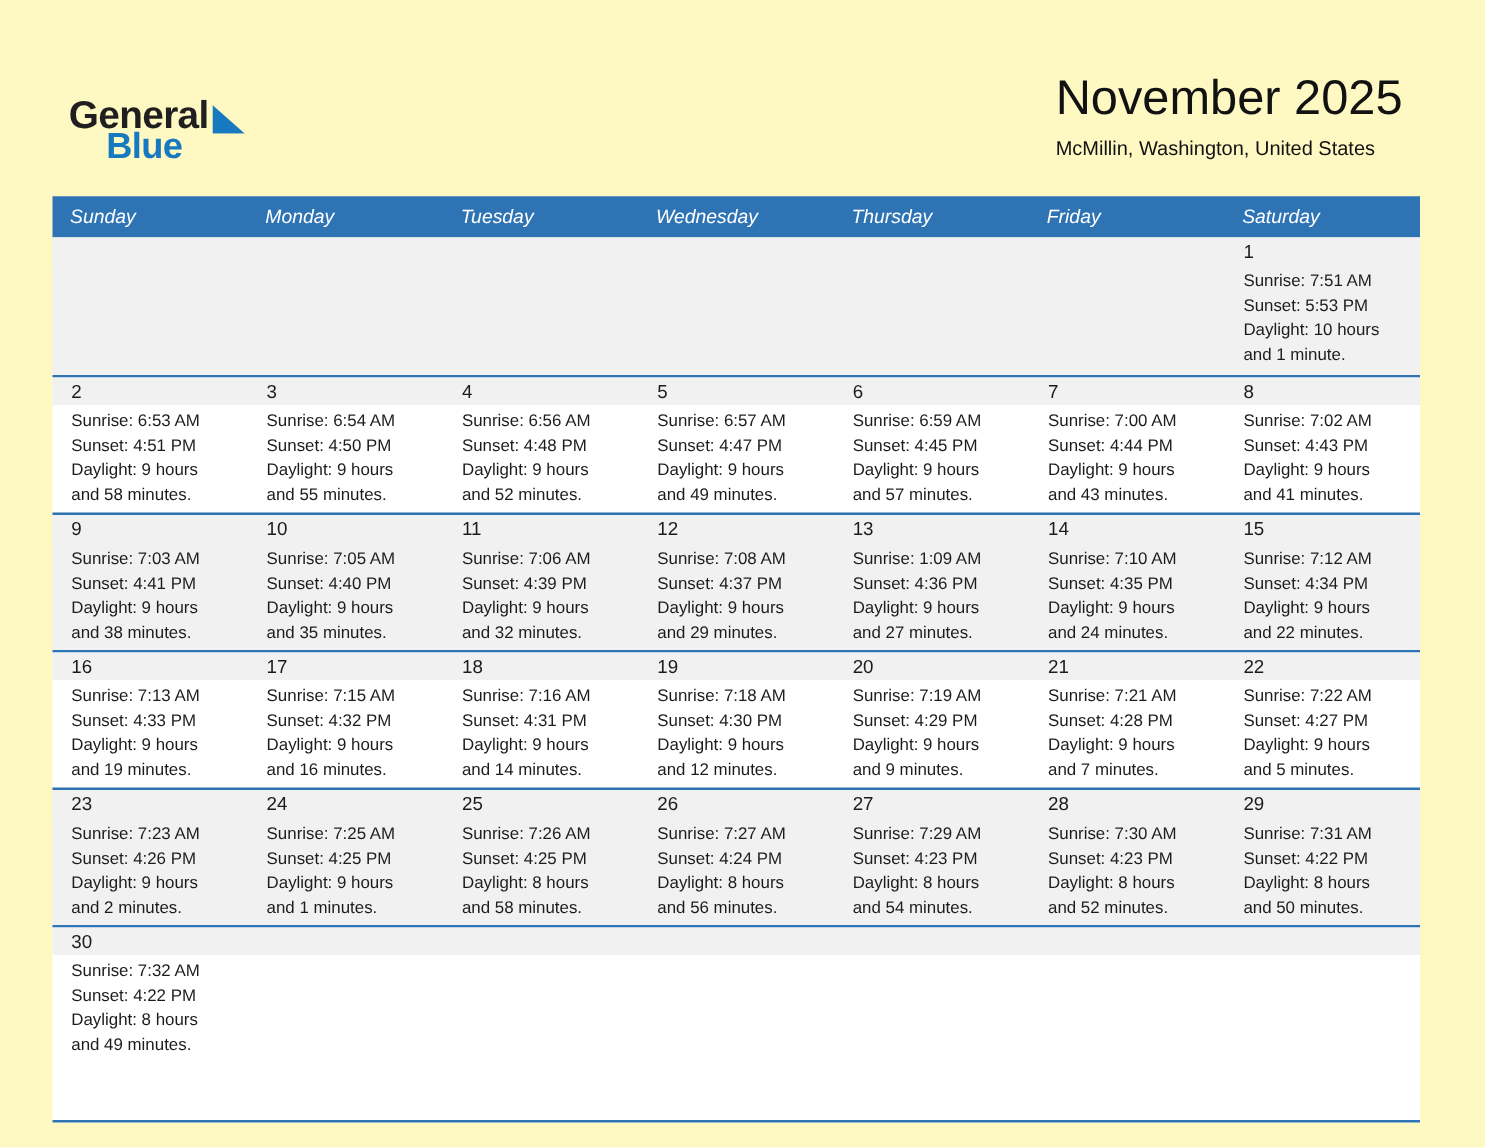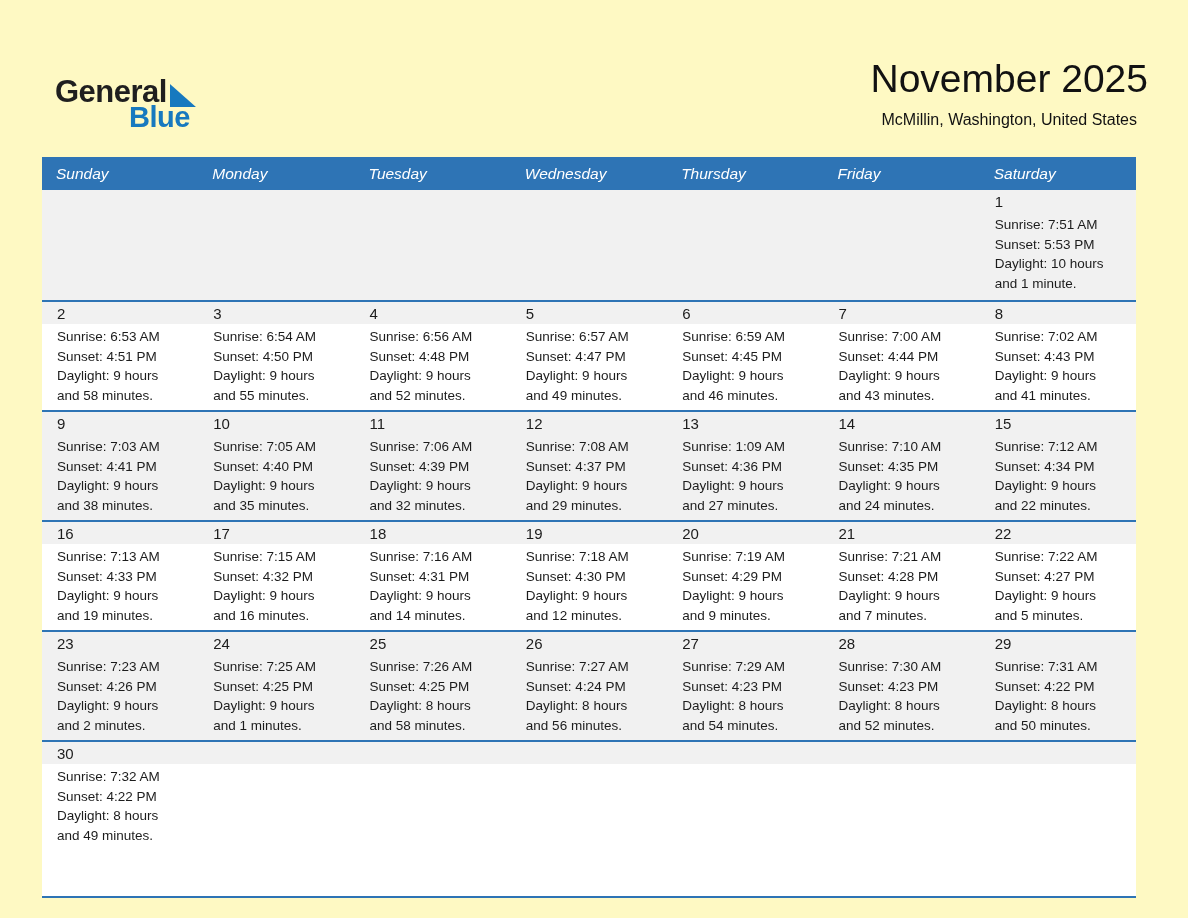--- a/index.html
+++ b/index.html
@@ -29,25 +29,25 @@
   }
   .logo-tri{
     width:26px;height:23px;margin-left:3px;
     background:var(--logo-blue);
     -webkit-clip-path:polygon(0 0,100% 100%,0 100%);
     clip-path:polygon(0 0,100% 100%,0 100%);
   }
   .logo-blue-text{
     font-size:29px;font-weight:700;color:var(--logo-blue);
     letter-spacing:-0.5px;line-height:1;
-    margin-left:74px;margin-top:-4px;
+    margin-left:30px;margin-top:-4px;
   }
 
   
-  .title-block{position:absolute;right:40px;top:57px;text-align:center;margin-left:24px;}
+  .title-block{position:absolute;right:66px;top:57px;text-align:left;margin-left:24px;}
   .month-title{font-size:39px;font-weight:400;color:#121212;line-height:1.15;}
   .location{font-size:16px;font-weight:400;color:#121212;margin-top:9px;}
 
   
   .calendar{position:absolute;left:42px;top:157px;width:1094px;}
   .weekday-header{
     display:grid;grid-template-columns:repeat(7,1fr);
     background:var(--header-blue);height:33px;font-style:italic;
   }
   .weekday-header span{
@@ -163,21 +163,21 @@
                 <div class="day-line">Daylight: 9 hours</div>
                 <div class="day-line">and 49 minutes.</div>
               </div>
             </div>
             <div class="day-cell">
               <div class="day-num">6</div>
               <div class="day-lines">
                 <div class="day-line">Sunrise: 6:59 AM</div>
                 <div class="day-line">Sunset: 4:45 PM</div>
                 <div class="day-line">Daylight: 9 hours</div>
-                <div class="day-line">and 46 minutes.</div>
+                <div class="day-line">and 57 minutes.</div>
               </div>
             </div>
             <div class="day-cell">
               <div class="day-num">7</div>
               <div class="day-lines">
                 <div class="day-line">Sunrise: 7:00 AM</div>
                 <div class="day-line">Sunset: 4:44 PM</div>
                 <div class="day-line">Daylight: 9 hours</div>
                 <div class="day-line">and 43 minutes.</div>
               </div>

